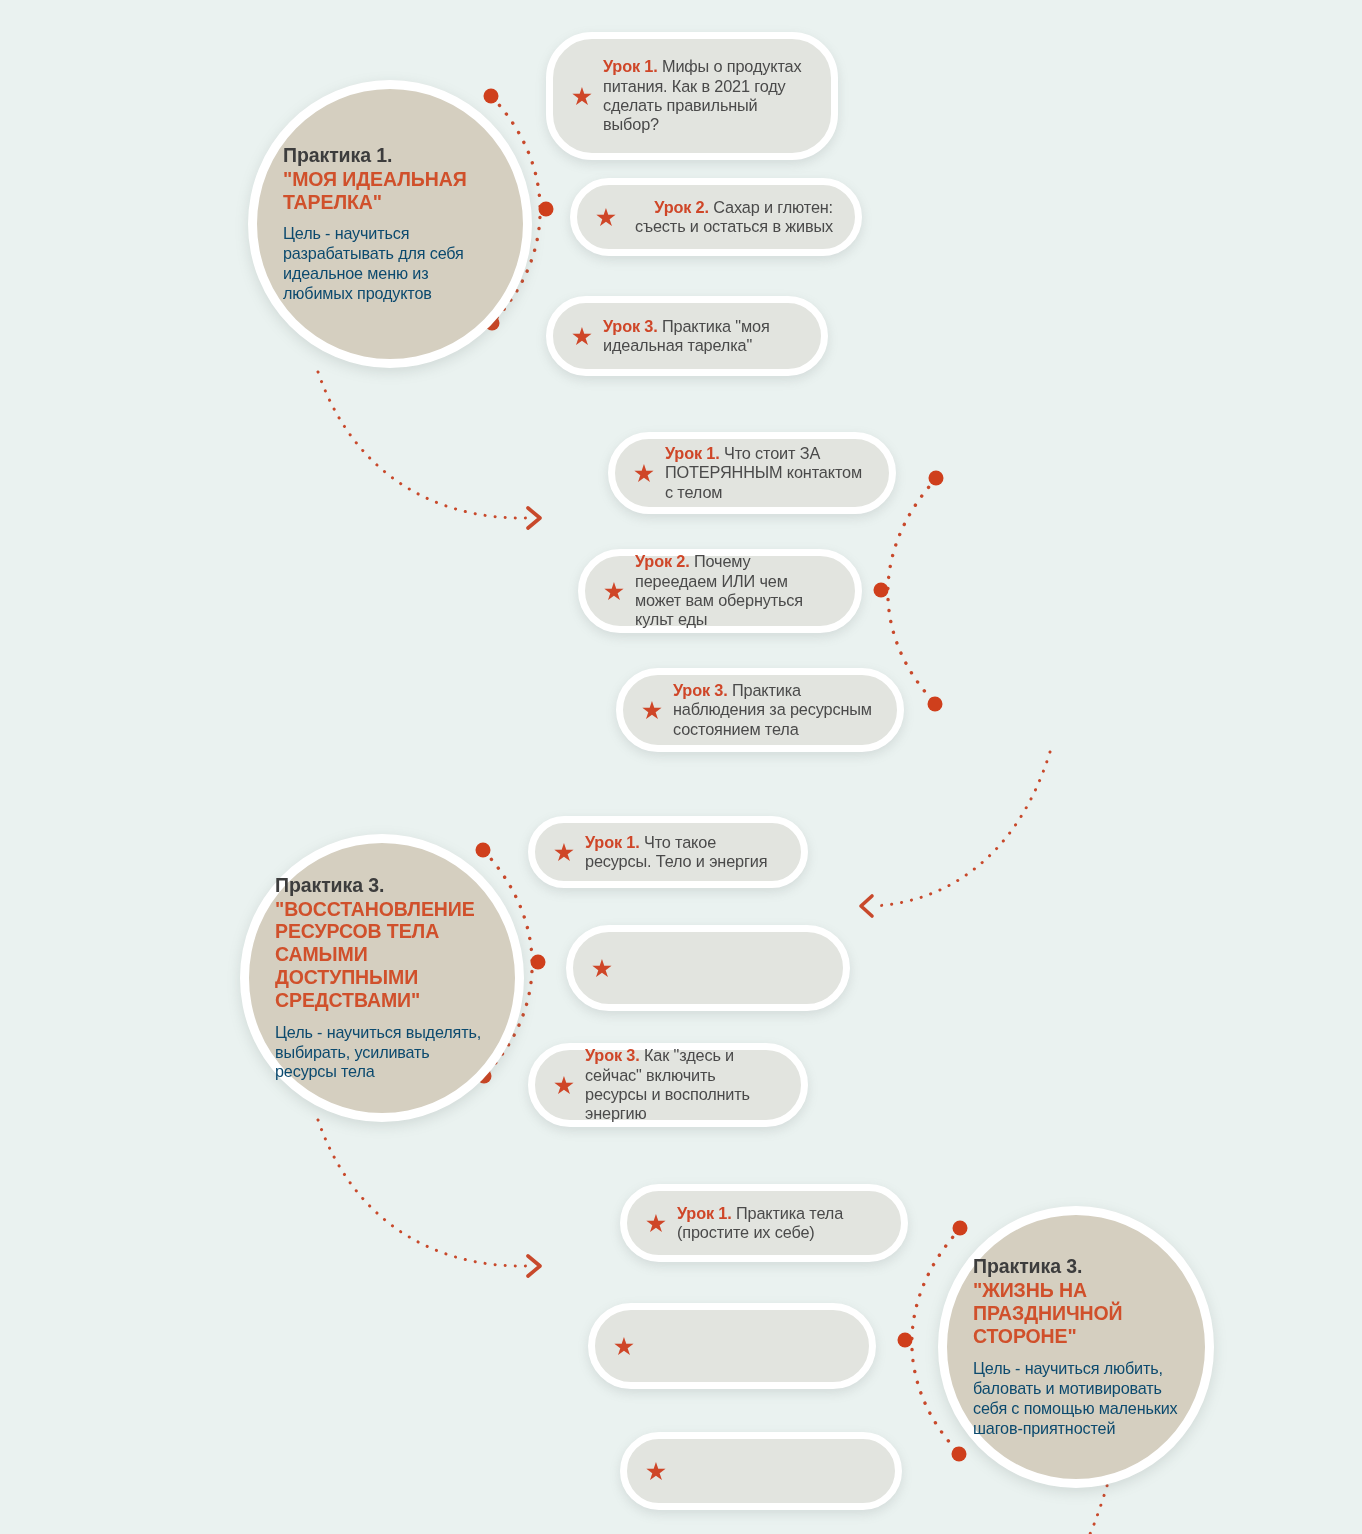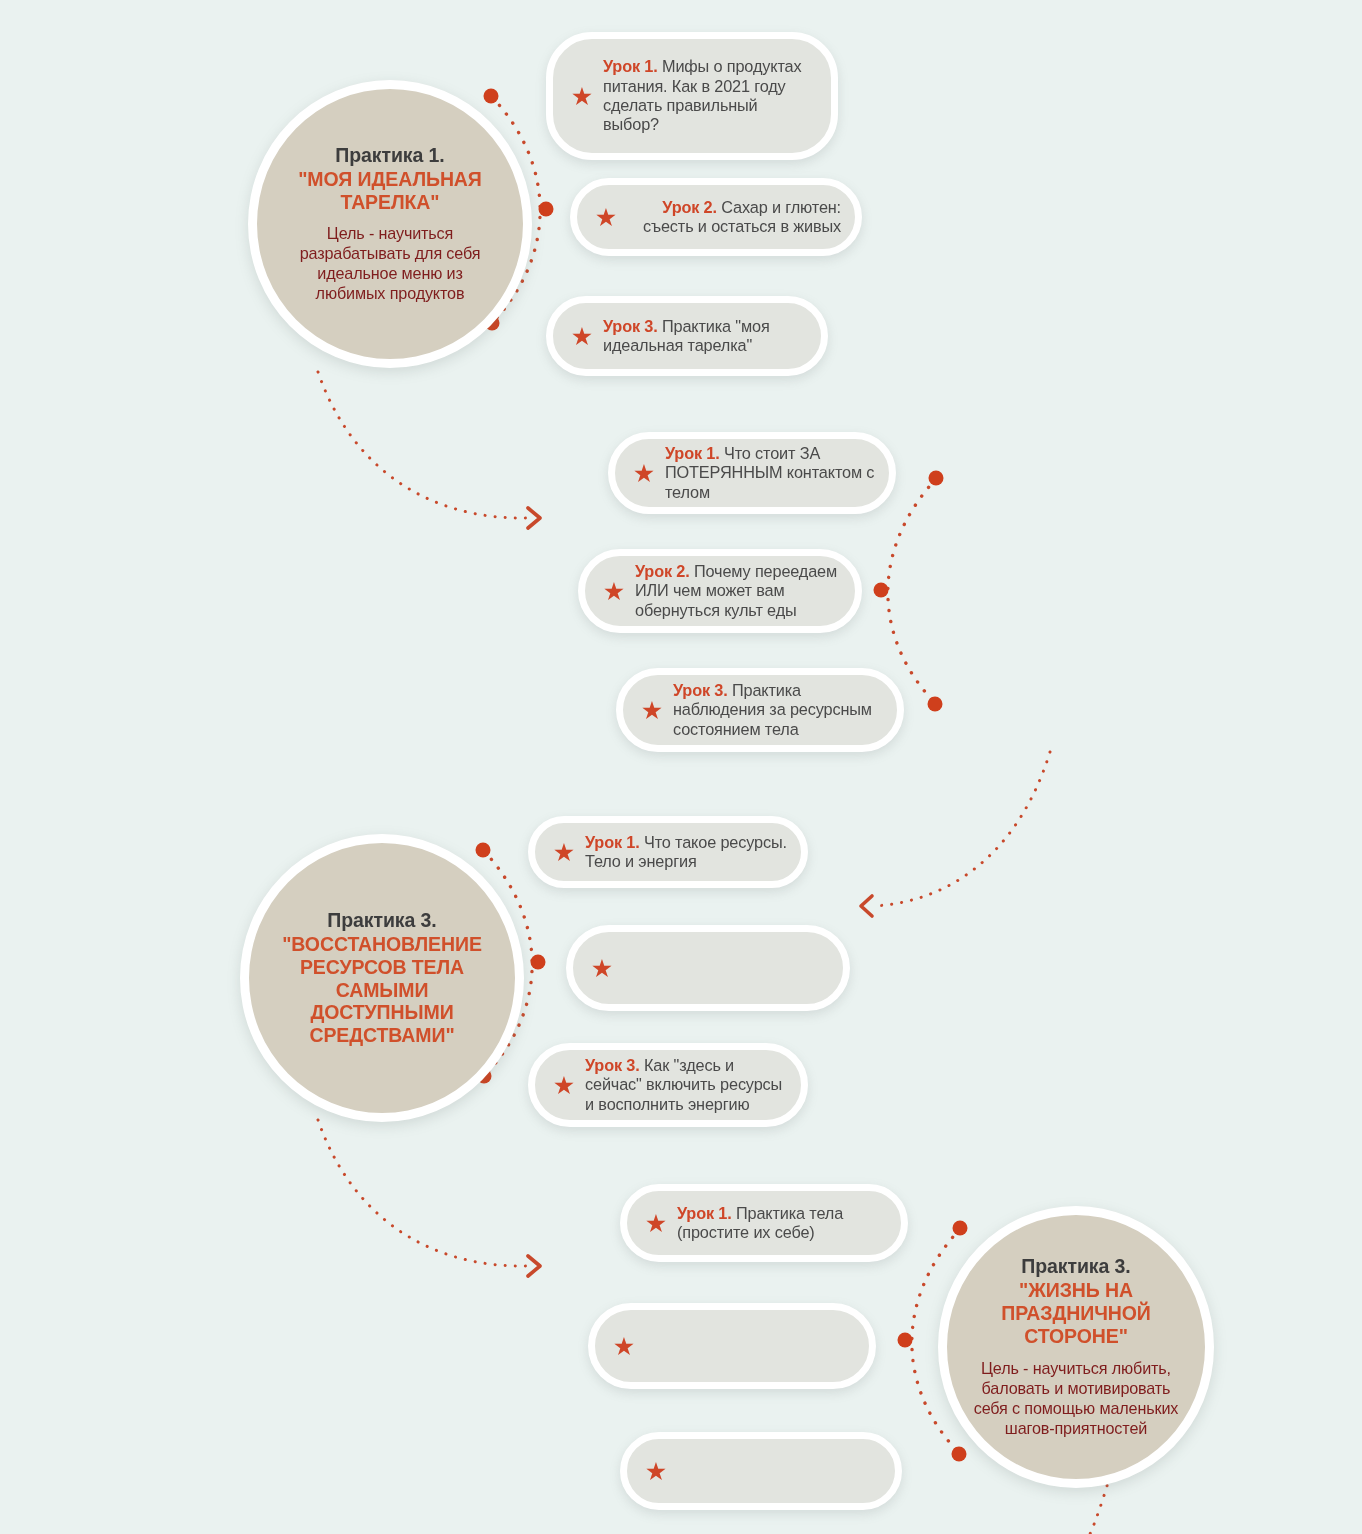--- a/index.html
+++ b/index.html
@@ -57,21 +57,21 @@
   .circle {
     position: absolute;
     border-radius: 50%;
     background: #d5cfc0;
     border: 9px solid #ffffff;
     box-sizing: border-box;
     display: flex;
     flex-direction: column;
     align-items: center;
     justify-content: center;
-    text-align: center;
+    text-align: left;
     z-index: 3;
     box-shadow: 0 4px 13px rgba(120,130,128,0.22);
   }
   .circle-inner {
     padding: 0 26px;
     width: 100%;
     box-sizing: border-box;
   }
   .circle-kicker {
     color: #3d3d3d;
@@ -82,21 +82,21 @@
   }
   .circle-title {
     color: #d0502b;
     font-weight: bold;
     font-size: 19.5px;
     line-height: 1.17;
     letter-spacing: -0.1px;
     margin-top: 1px;
   }
   .circle-goal {
-    color: #7f1d1d;
+    color: #0c4a6e;
     font-size: 16.2px;
     line-height: 1.23;
     margin-top: 11px;
     letter-spacing: -0.15px;
   }
 
   
   .card {
     position: absolute;
     box-sizing: border-box;
@@ -114,21 +114,21 @@
     margin-left: 12px;
     display: flex;
     align-items: center;
     justify-content: center;
     color: #cf4628;
     font-size: 25px;
     line-height: 1;
   }
   .card-text {
     flex: 1 1 auto;
-    padding: 0 14px 0 4px;
+    padding: 0 22px 0 4px;
     color: #4a4a4a;
     font-size: 16.3px;
     line-height: 1.19;
     letter-spacing: -0.15px;
   }
   .card-text .lnum {
     color: #cf4628;
     font-weight: bold;
   }
   .ta-left   { text-align: left; }
@@ -221,20 +221,21 @@
     <span class="card-star">★</span>
     <div class="card-text ta-left">
       <span class="lnum">Урок 3.</span><span> Практика наблюдения за ресурсным состоянием тела</span>
     </div>
   </div>
 
   <div class="circle" style="left:240px; top:834px; width:284px; height:288px;">
     <div class="circle-inner">
       <div class="circle-kicker">Практика 3.</div>
       <div class="circle-title">"ВОССТАНОВЛЕНИЕ РЕСУРСОВ ТЕЛА САМЫМИ ДОСТУПНЫМИ СРЕДСТВАМИ"</div>
+      <div class="circle-goal">Цель - научиться выделять, выбирать, усиливать ресурсы тела</div>
     </div>
   </div>
 
   <div class="card" style="left:528px; top:816px; width:280px; height:72px;">
     <span class="card-star">★</span>
     <div class="card-text ta-left">
       <span class="lnum">Урок 1.</span><span> Что такое ресурсы. Тело и энергия</span>
     </div>
   </div>
 

